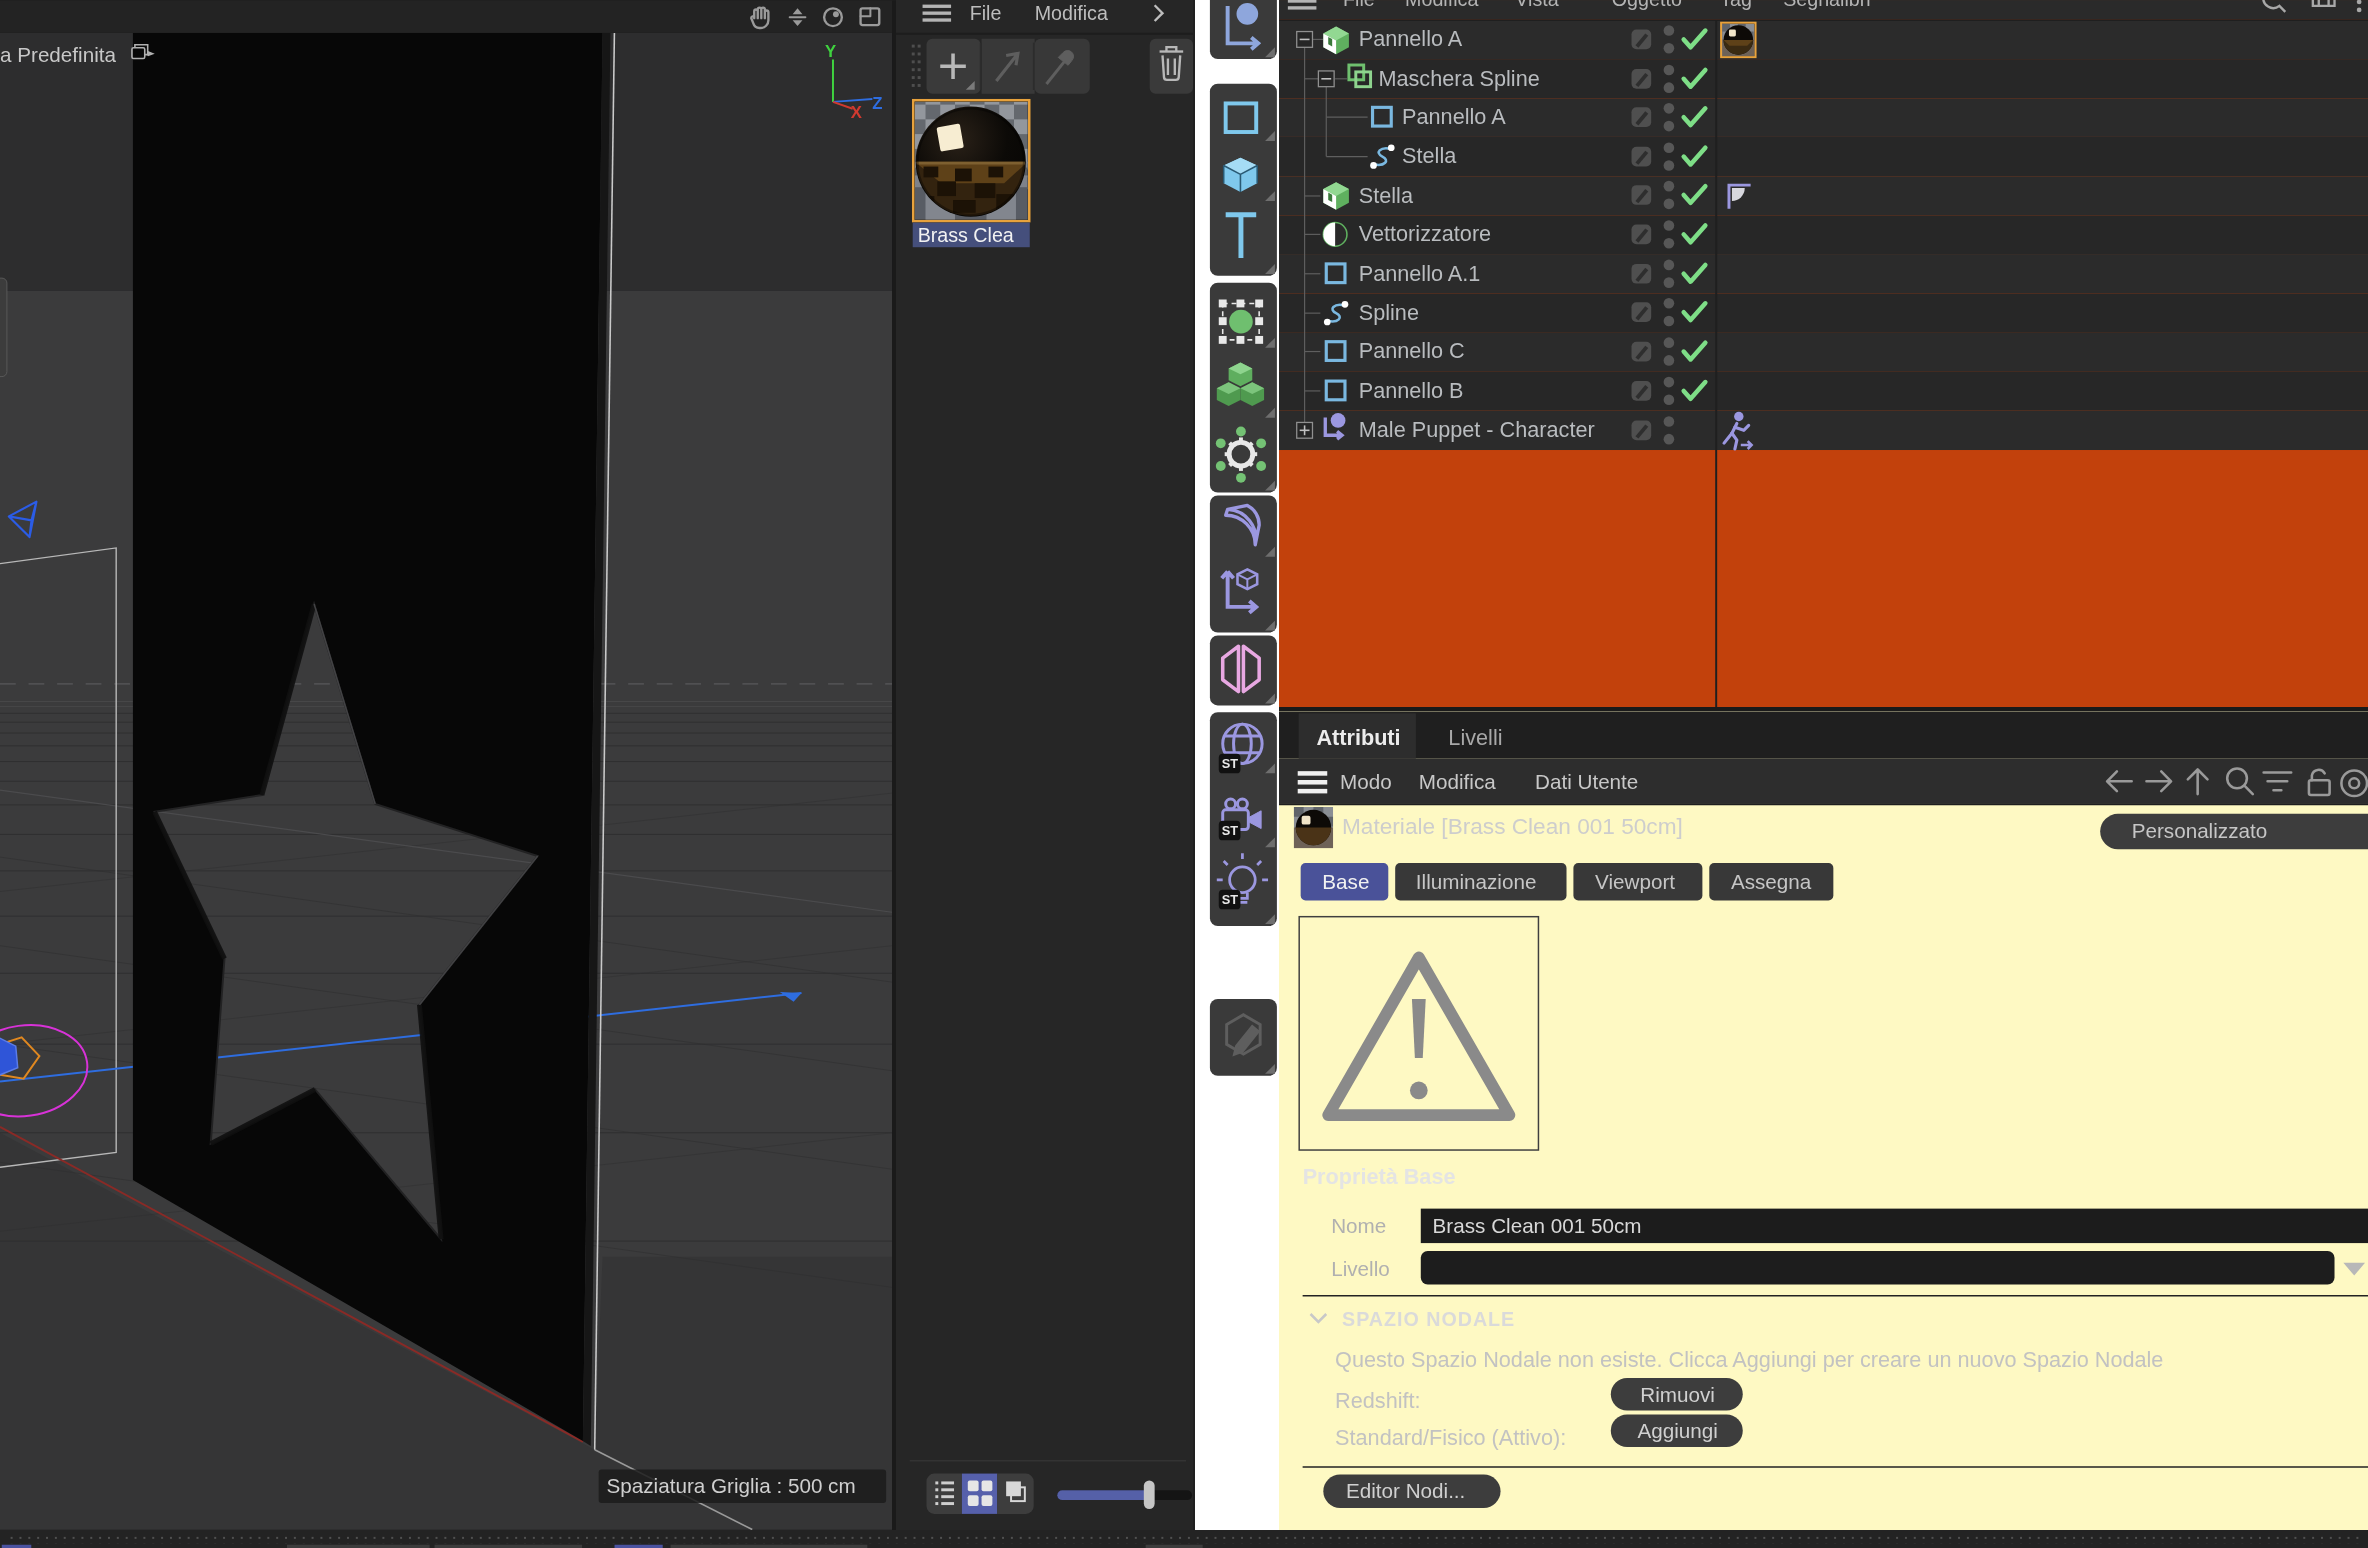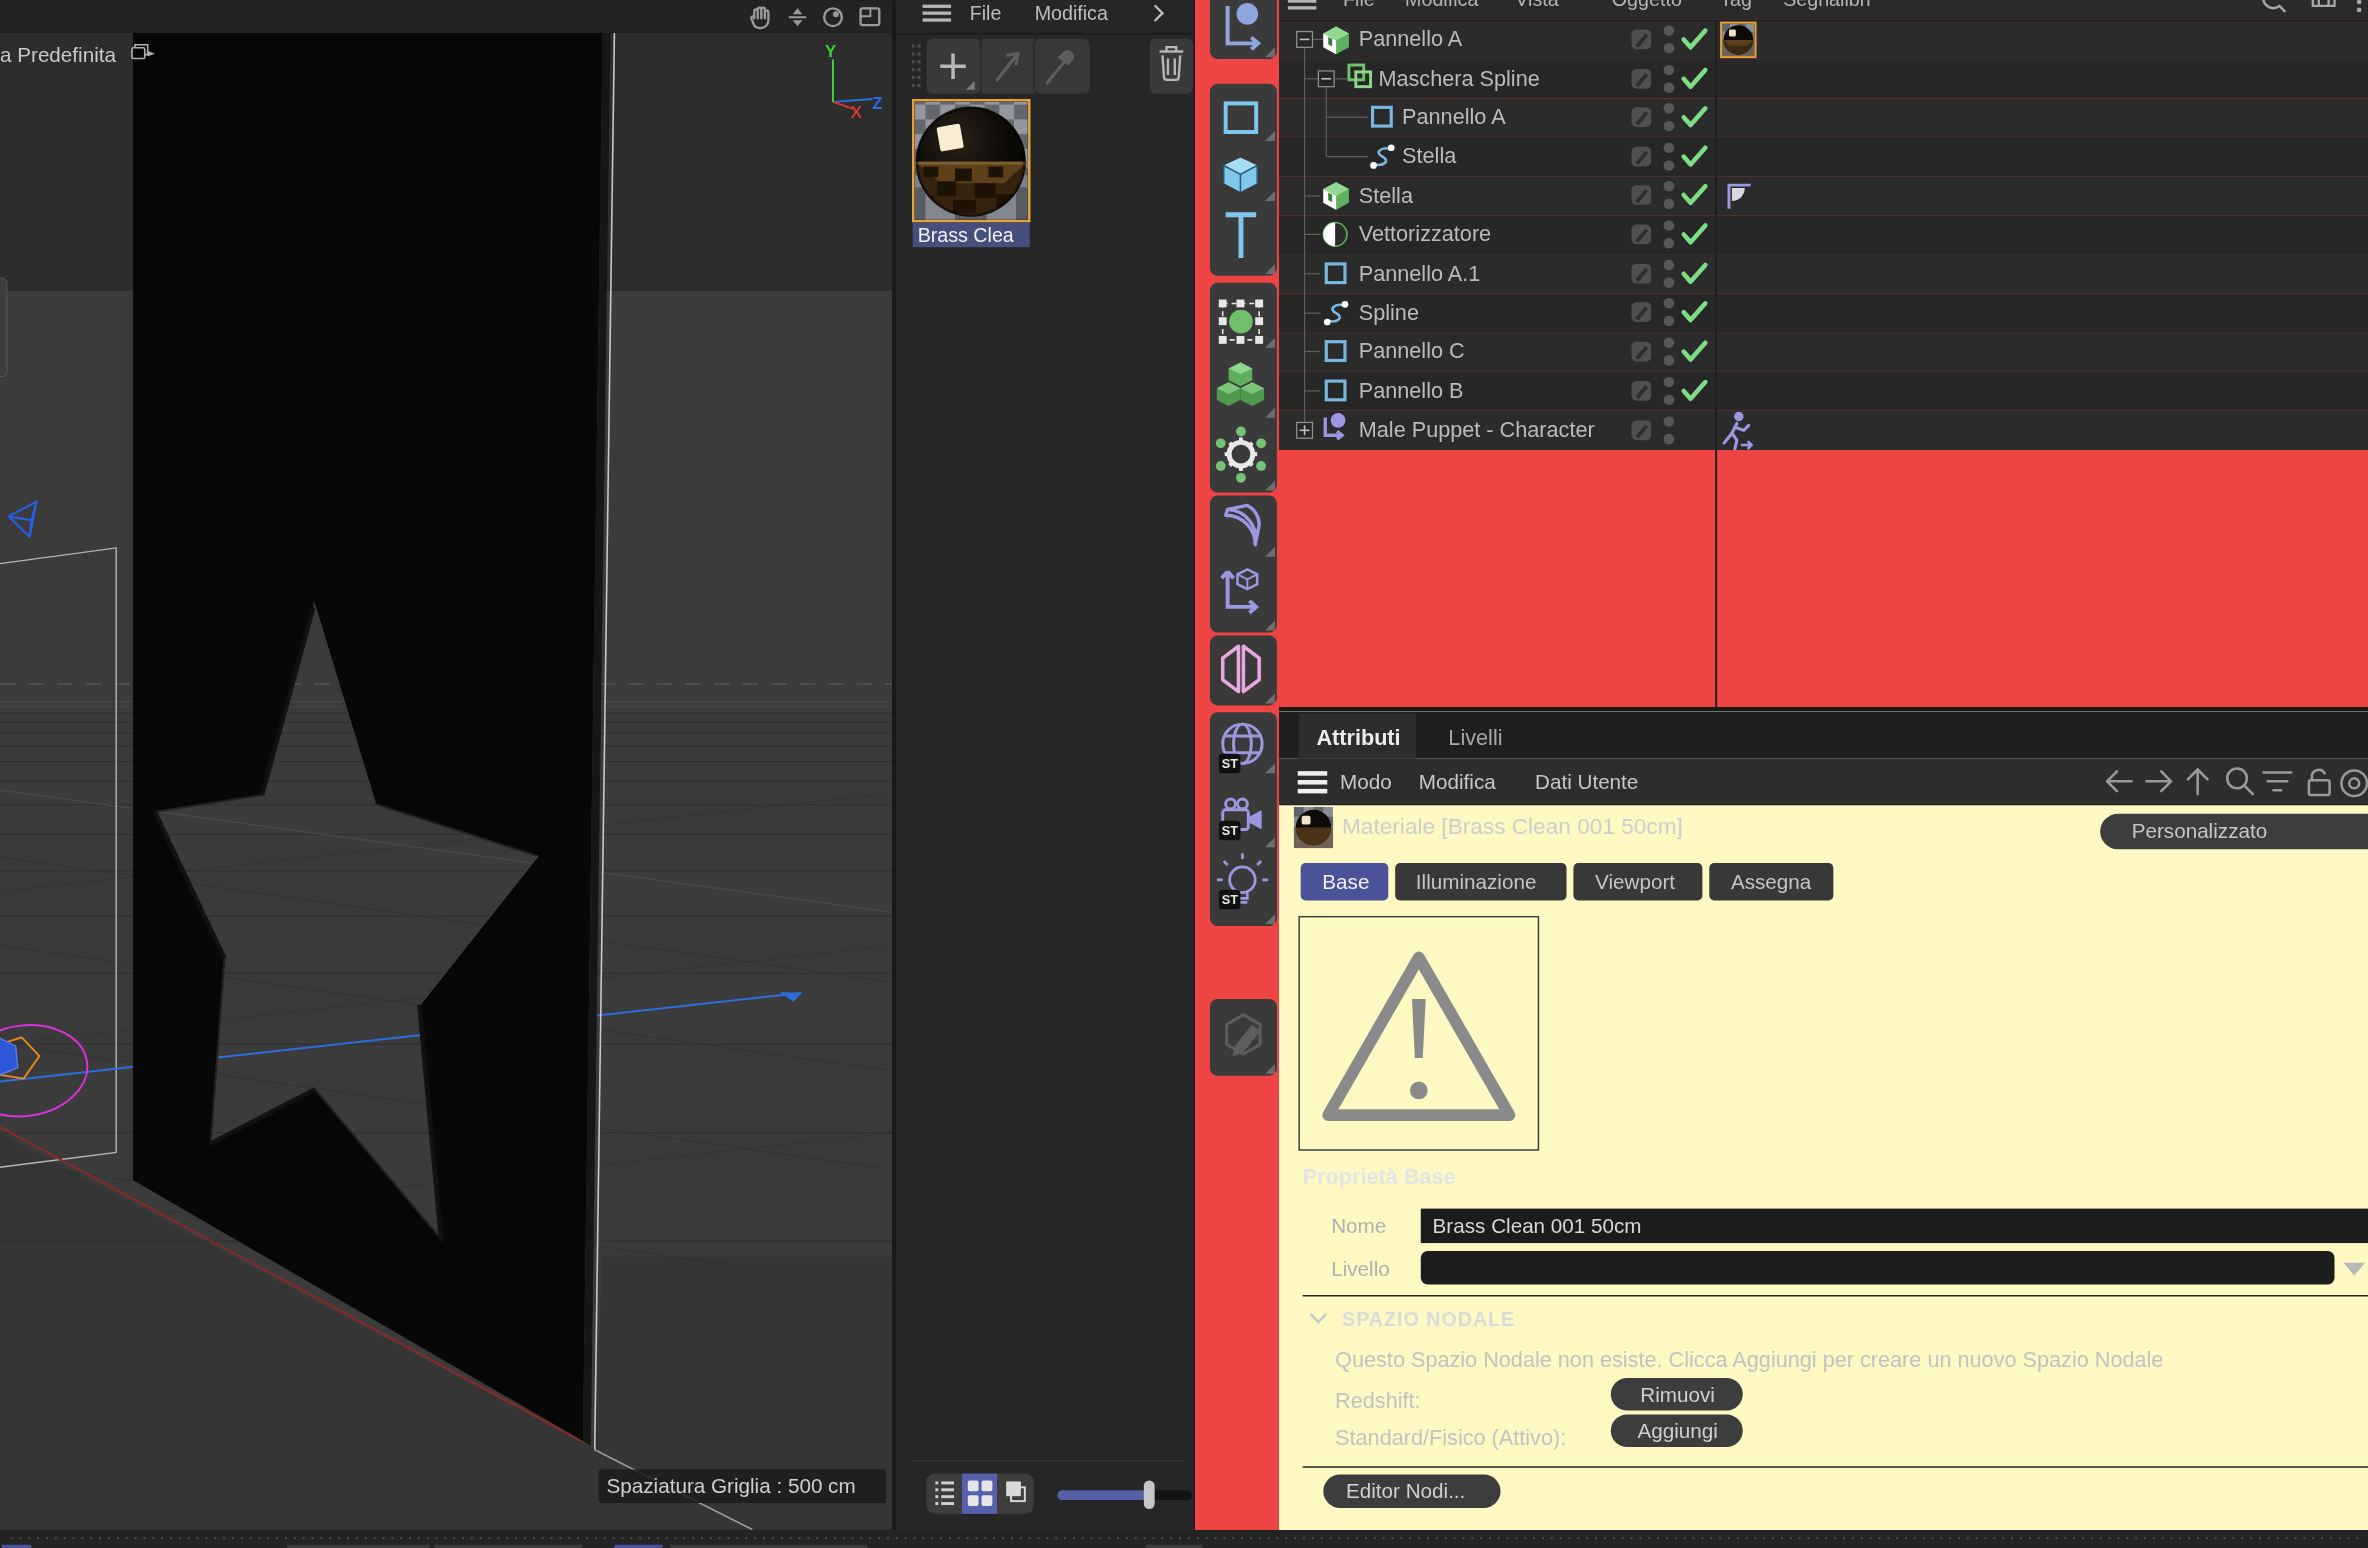--- a/index.html
+++ b/index.html
@@ -263,21 +263,21 @@
         <rect x="117" y="1511" width="14" height="14" fill="none" stroke="#d8d8d8" stroke-width="2"></rect>
         <rect x="112" y="1505" width="15" height="15" fill="#d8d8d8"></rect>
       </g>
 
       <rect x="164" y="1514" width="137" height="10" rx="5" fill="#141414"></rect>
       <rect x="164" y="1514" width="97" height="10" rx="5" fill="#5560a8"></rect>
       <rect x="252" y="1504" width="11" height="29" rx="5.5" fill="#c6c6c6"></rect>
     </svg>
   </div>
 
-  <div id="tools" class="abs" style="left:1195px;top:0;width:84px;height:1530px;background:#ef4444">
+  <div id="tools" class="abs" style="left:1195px;top:0;width:84px;height:1530px;background:#ffffff">
     <svg width="84" height="1530" xmlns="http://www.w3.org/2000/svg" viewBox="0 0 85 1553">
       <g fill="#3a3a3a">
         <rect x="15" y="-8" width="68" height="68" rx="8"></rect>
         <rect x="15" y="85" width="68" height="195" rx="8"></rect>
         <rect x="15" y="287" width="68" height="213" rx="8"></rect>
         <rect x="15" y="503" width="68" height="139" rx="8"></rect>
         <rect x="15" y="645" width="68" height="71" rx="8"></rect>
         <rect x="15" y="723" width="68" height="217" rx="8"></rect>
         <rect x="15" y="1014" width="68" height="78" rx="8"></rect>
       </g>
@@ -397,21 +397,21 @@
       <rect x="24" y="903" width="22" height="20" rx="4" fill="#111"></rect>
       <text x="27" y="918" font-family="Liberation Sans, sans-serif" font-size="13" font-weight="bold" fill="#e8e8e8">ST</text>
 
       <g stroke="#5e5e5e" stroke-width="3" fill="none">
         <path d="M49 1030 l17 10 v20 l-17 10 l-17 -10 v-20 z"></path>
         <path d="M42 1062 l16 -20 l6 5 l-16 20 l-8 3 z" fill="#5e5e5e"></path>
       </g>
     </svg>
   </div>
 
-  <div id="om" class="abs" style="left:1279px;top:0;width:1089px;height:709px;background:#ef4444;overflow:hidden">
+  <div id="om" class="abs" style="left:1279px;top:0;width:1089px;height:709px;background:#c2410c;overflow:hidden">
     <svg width="1089" height="709" xmlns="http://www.w3.org/2000/svg" font-family="Liberation Sans, sans-serif" viewBox="0 0 1106 720">
 
       <rect x="0" y="0" width="1106" height="20" fill="#2a2a2a"></rect>
       <g fill="#b4b4b4" font-size="20">
         <text x="65" y="6">File</text>
         <text x="128" y="6">Modifica</text>
         <text x="240" y="6">Vista</text>
         <text x="338" y="6">Oggetto</text>
         <text x="448" y="6">Tag</text>
         <text x="512" y="6">Segnalibri</text>

